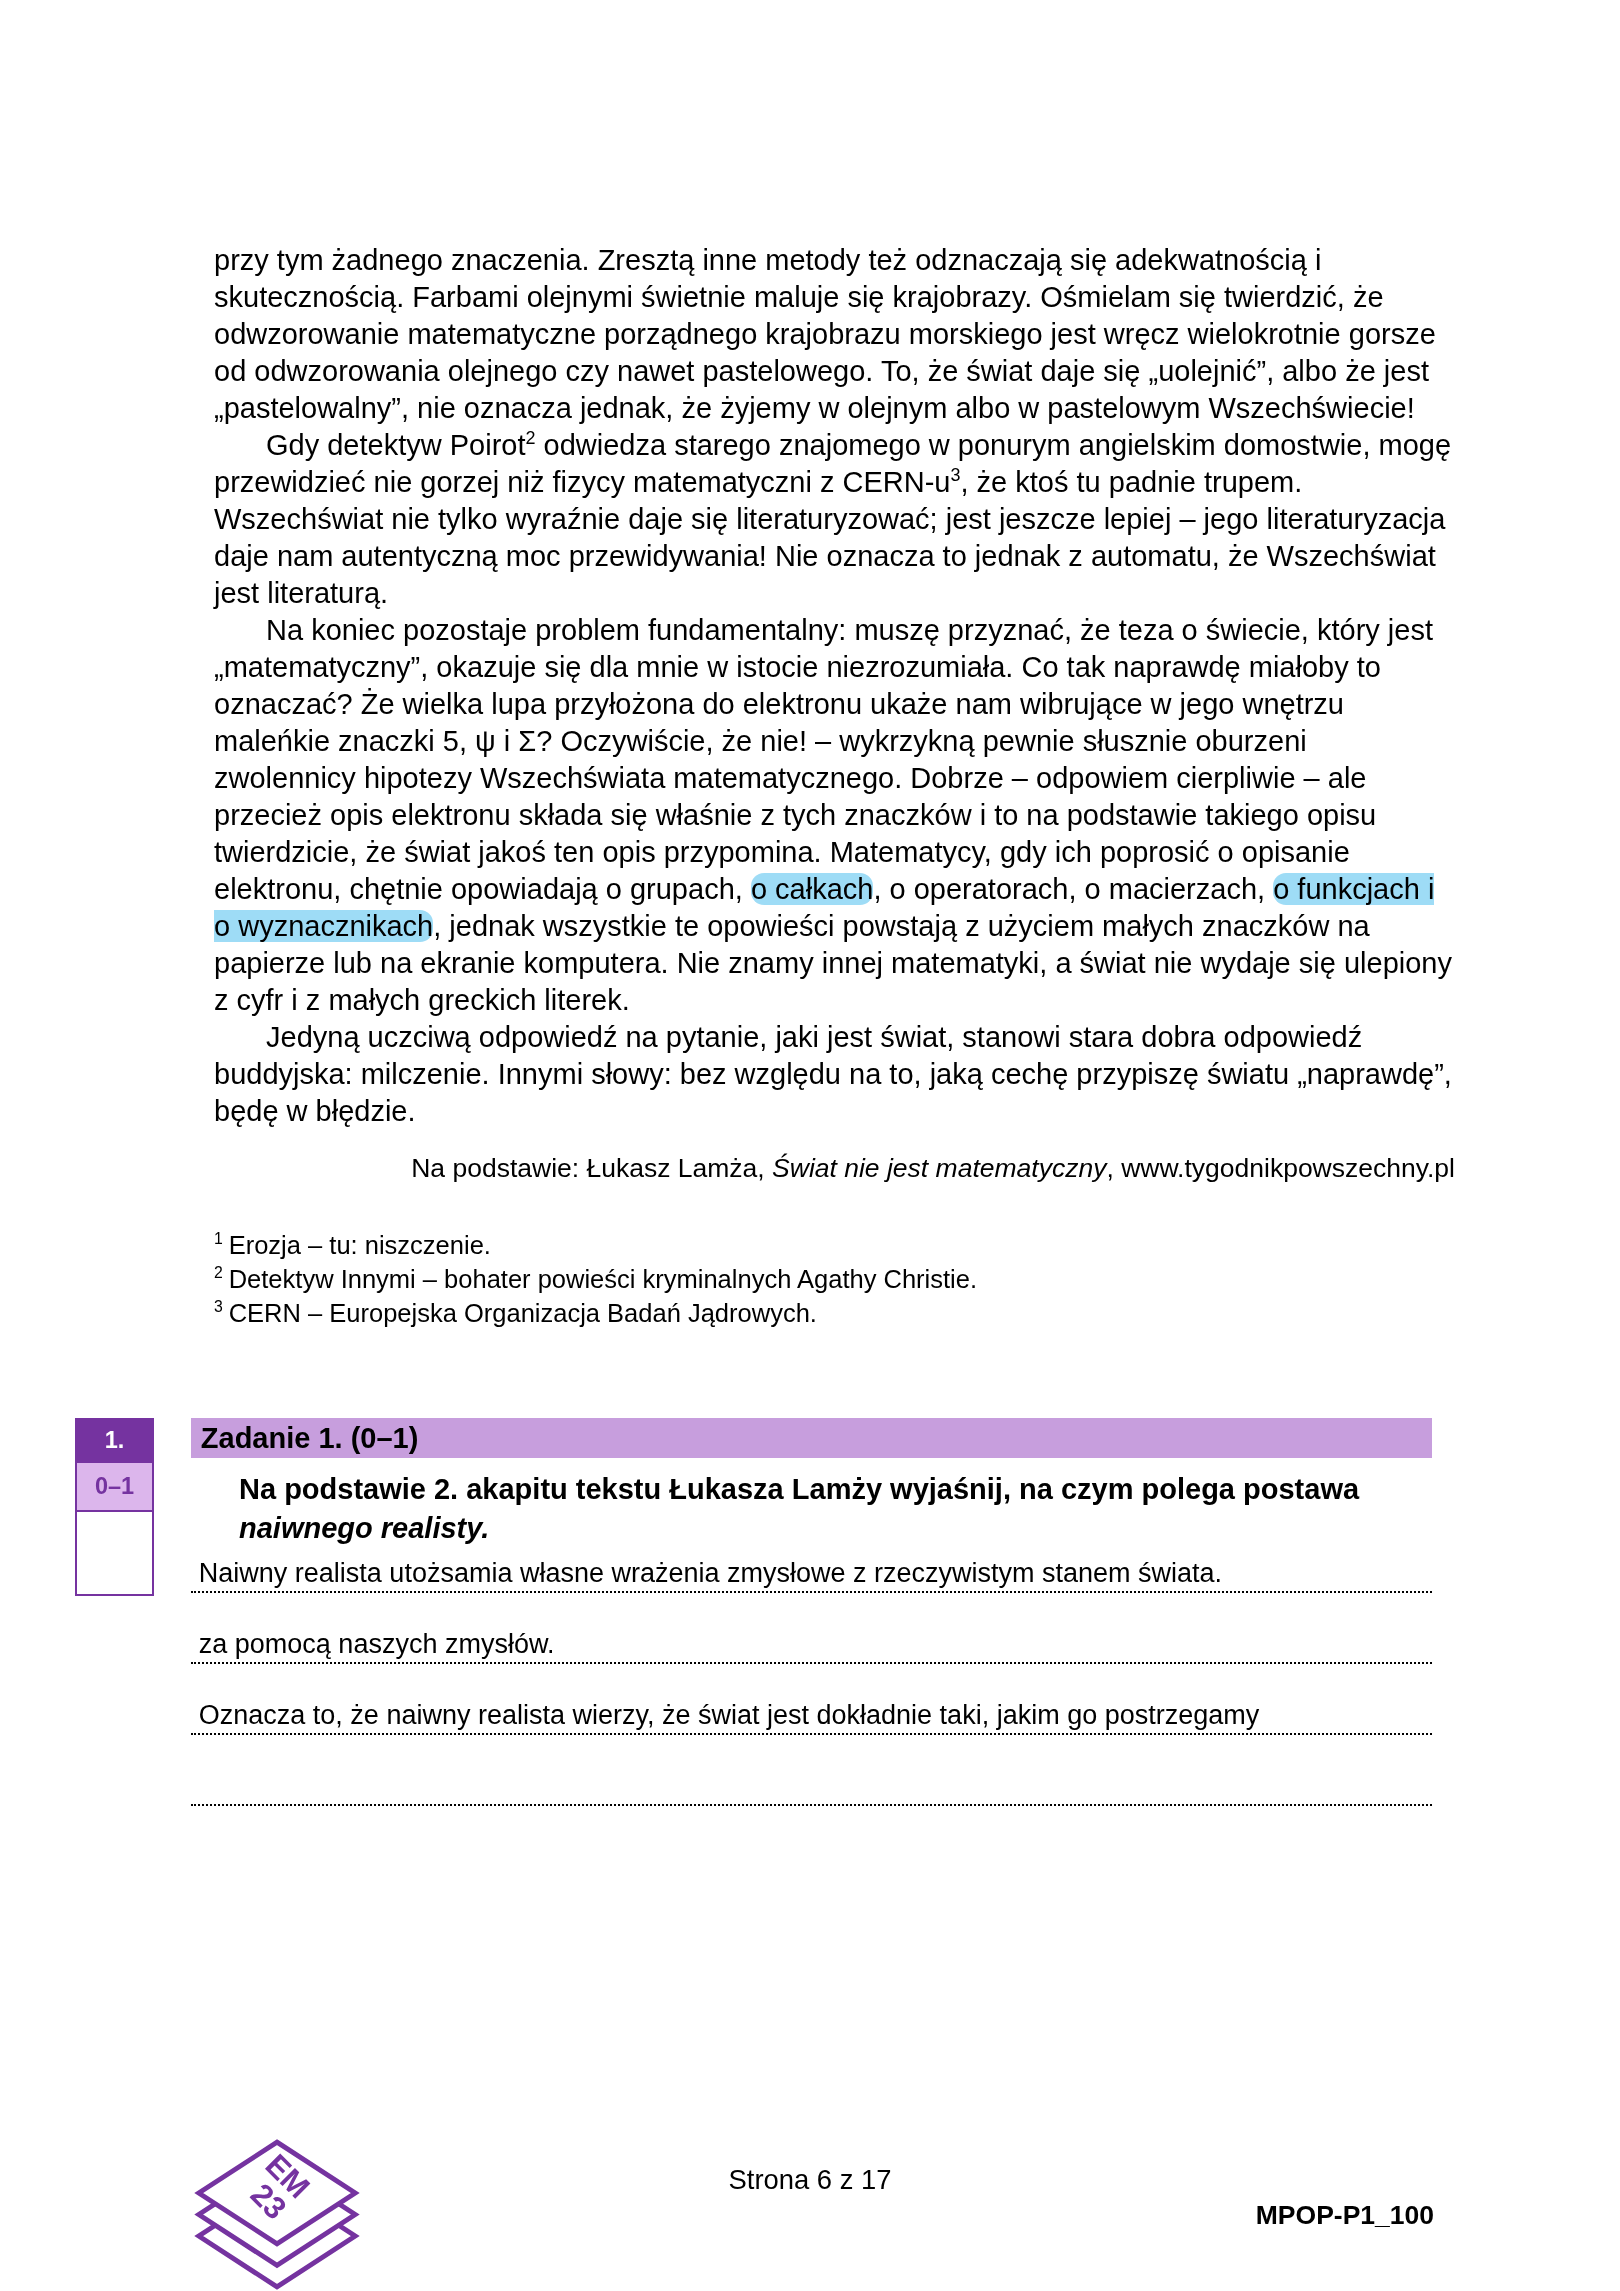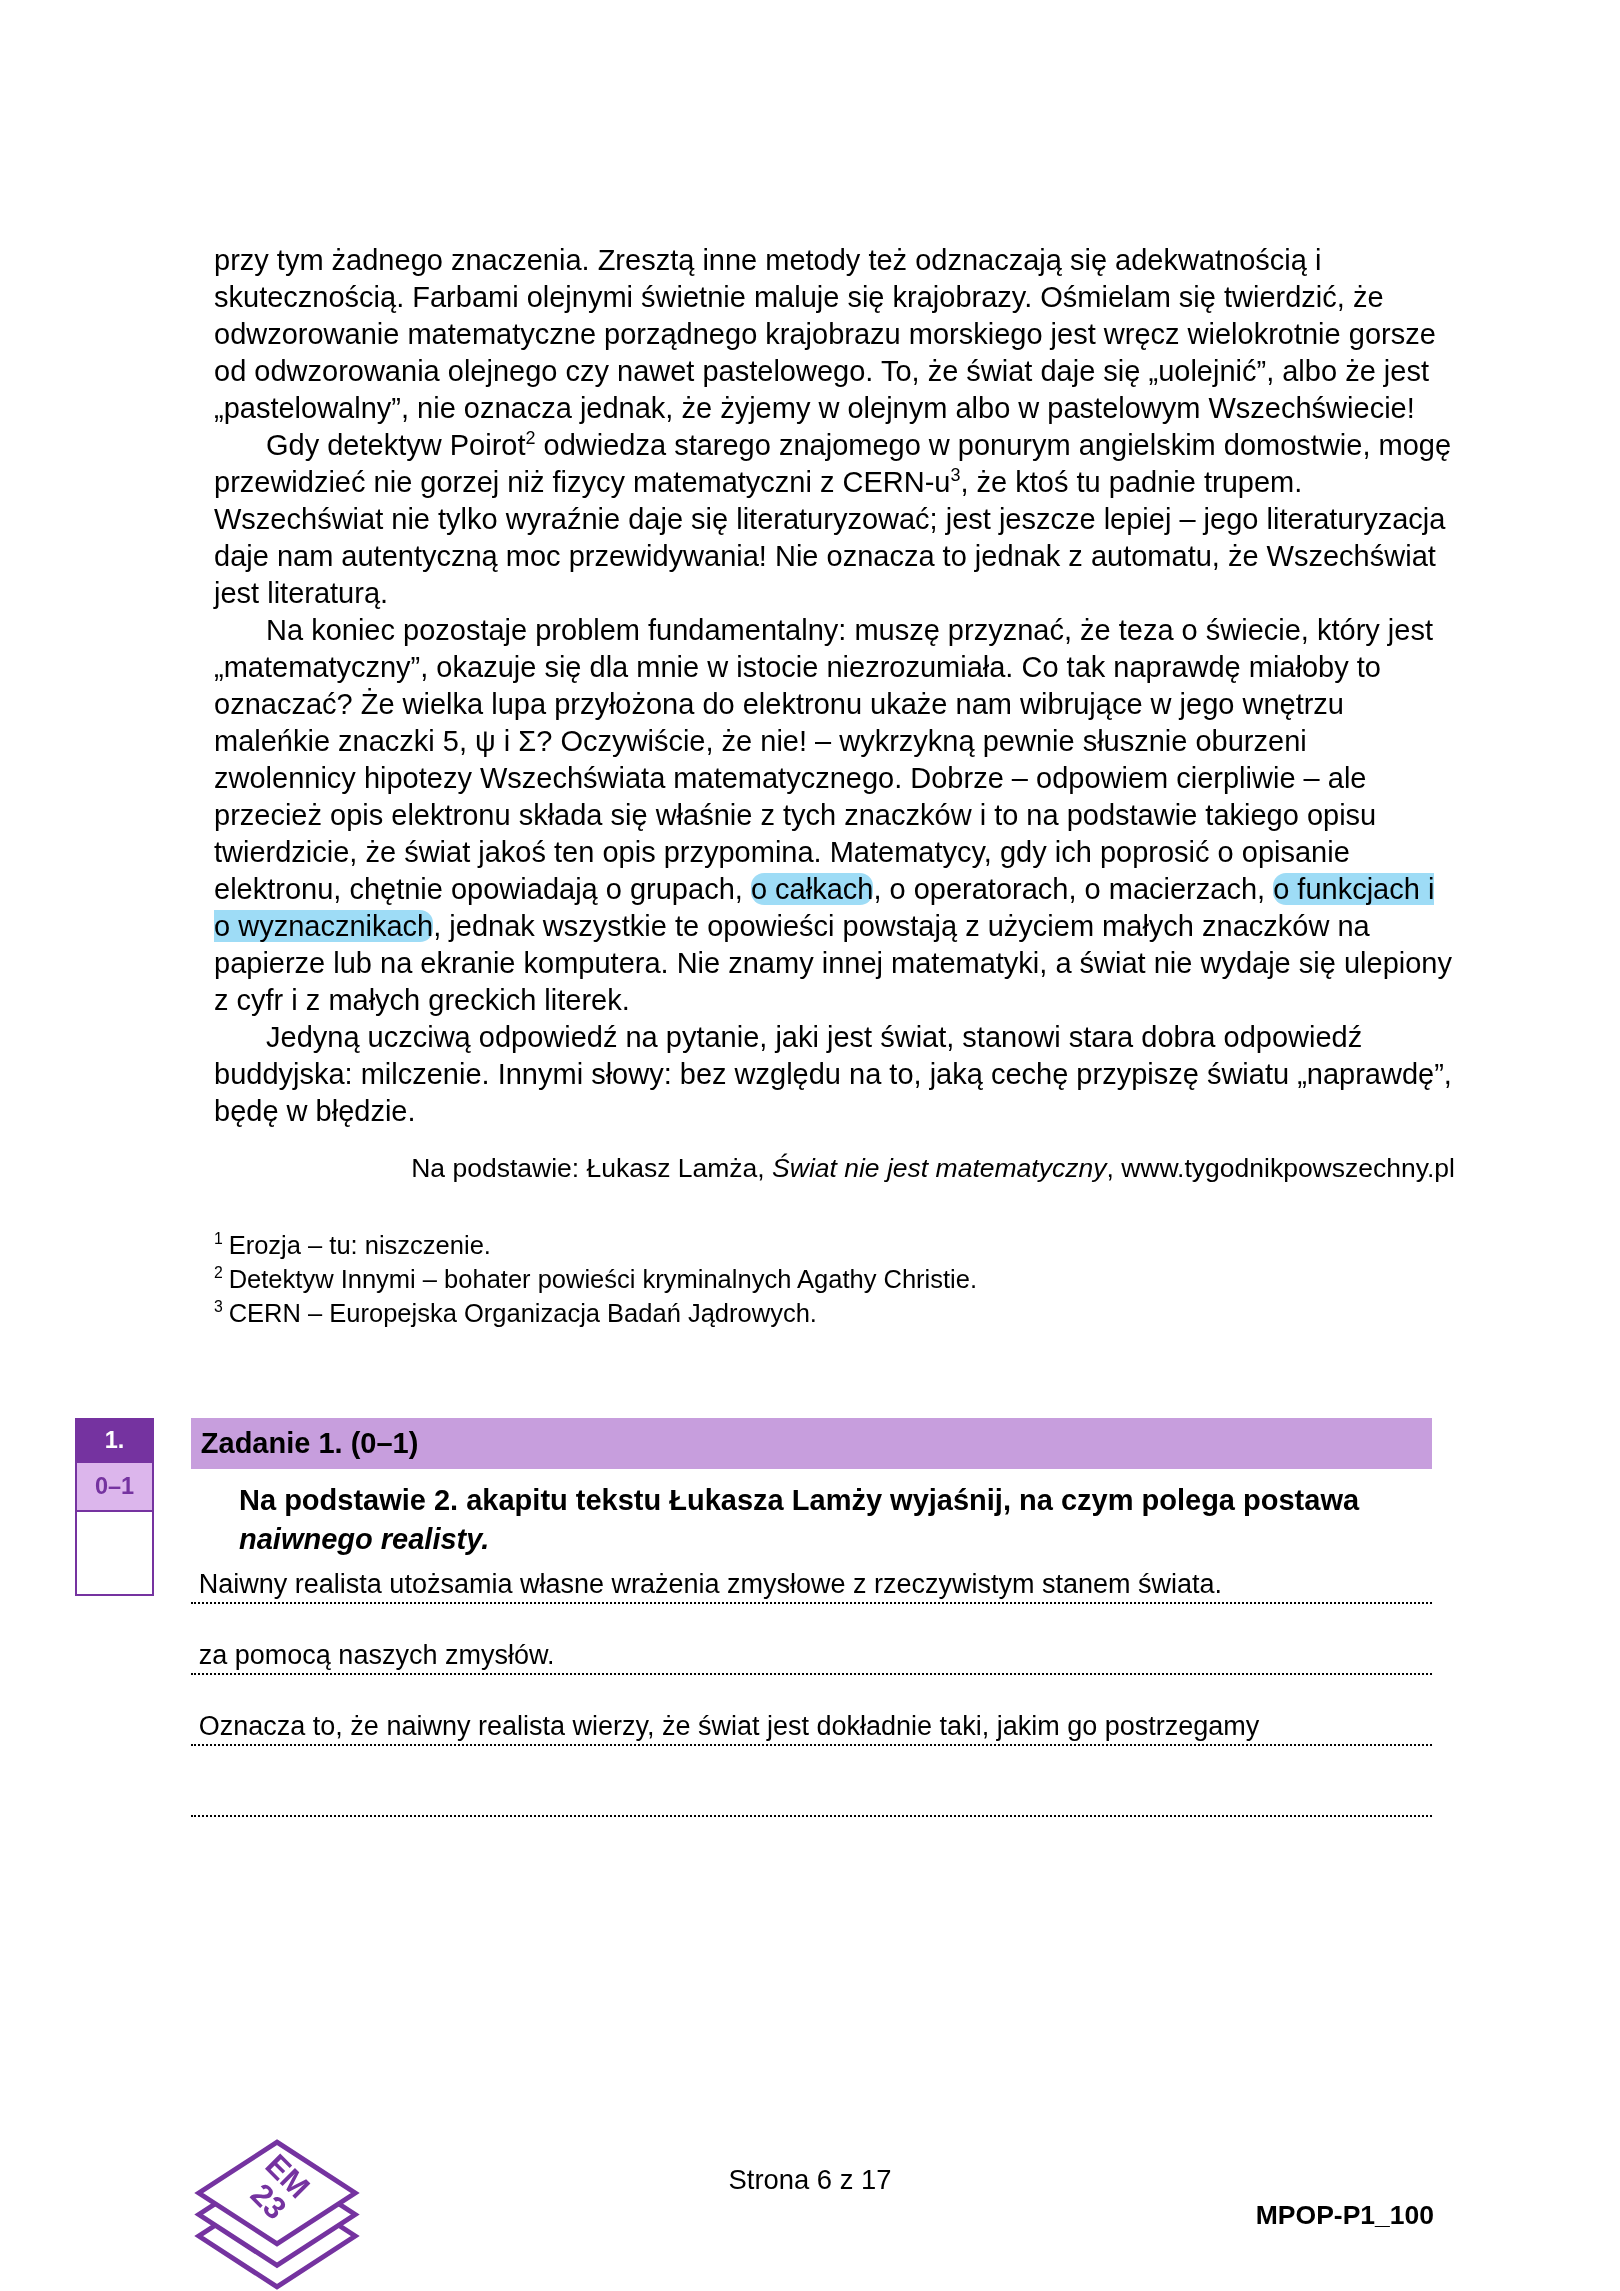--- a/index.html
+++ b/index.html
@@ -27,21 +27,21 @@
     margin-top:21.6px;text-align:right;font-size:26.5px;line-height:33px;
   }
   .source-line .title-italic{font-style:italic;}
   .footnotes{margin-top:43px;font-size:25.5px;line-height:34px;}
   .footnote sup{margin-right:5.9px;}
   .task-section{
     position:absolute;left:191px;top:1418px;width:1241px;
   }
   .task-header{
     background:var(--task-header-bg);
-    height:51px;display:flex;align-items:center;
+    height:40px;display:flex;align-items:center;
     padding-left:9.8px;font-size:29px;font-weight:bold;
   }
   .task-instruction{
     margin-top:11.8px;font-size:29px;line-height:39px;font-weight:bold;margin-left:48px;
   }
   .task-instruction .instr-italic{font-style:italic;}
   .answers{margin-top:0;}
   .answer-line{
     height:71px;border-bottom:2.9px dotted #000;
     display:flex;align-items:flex-end;

